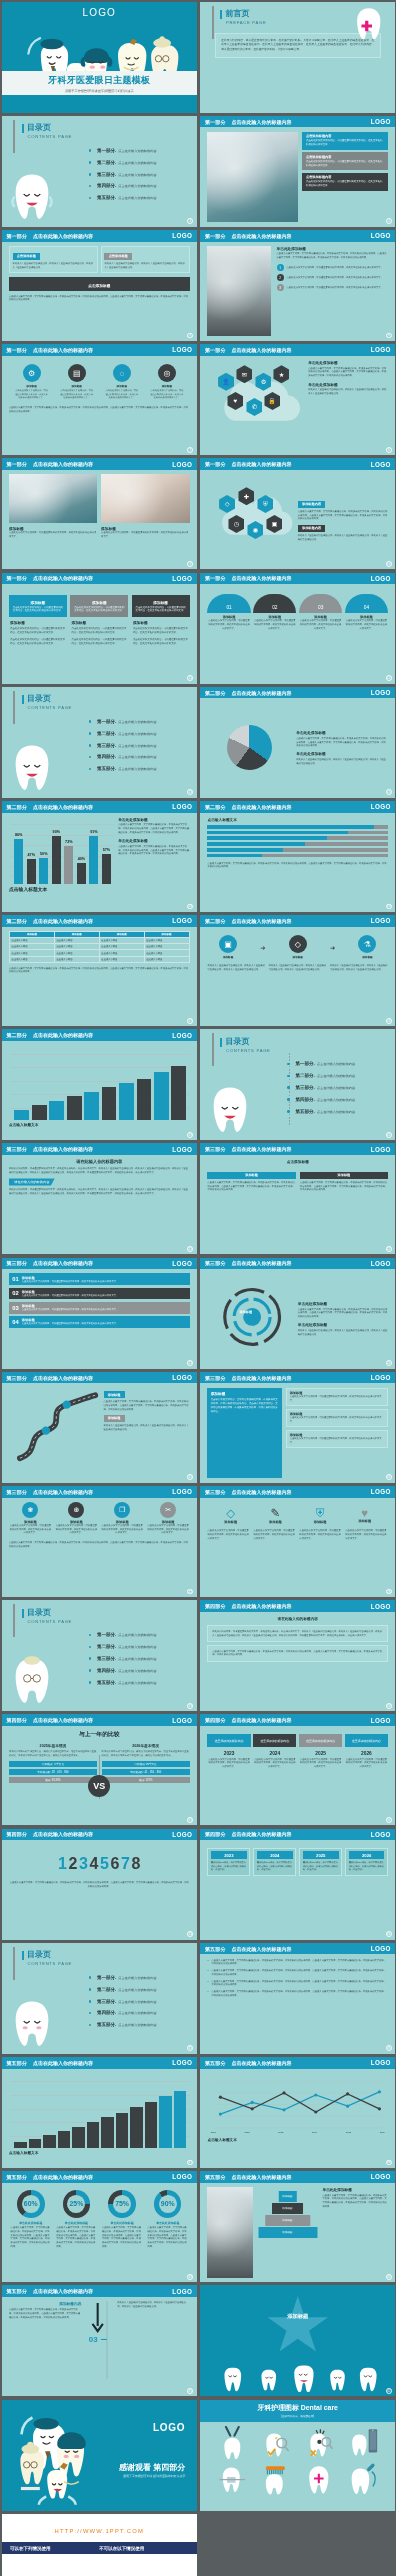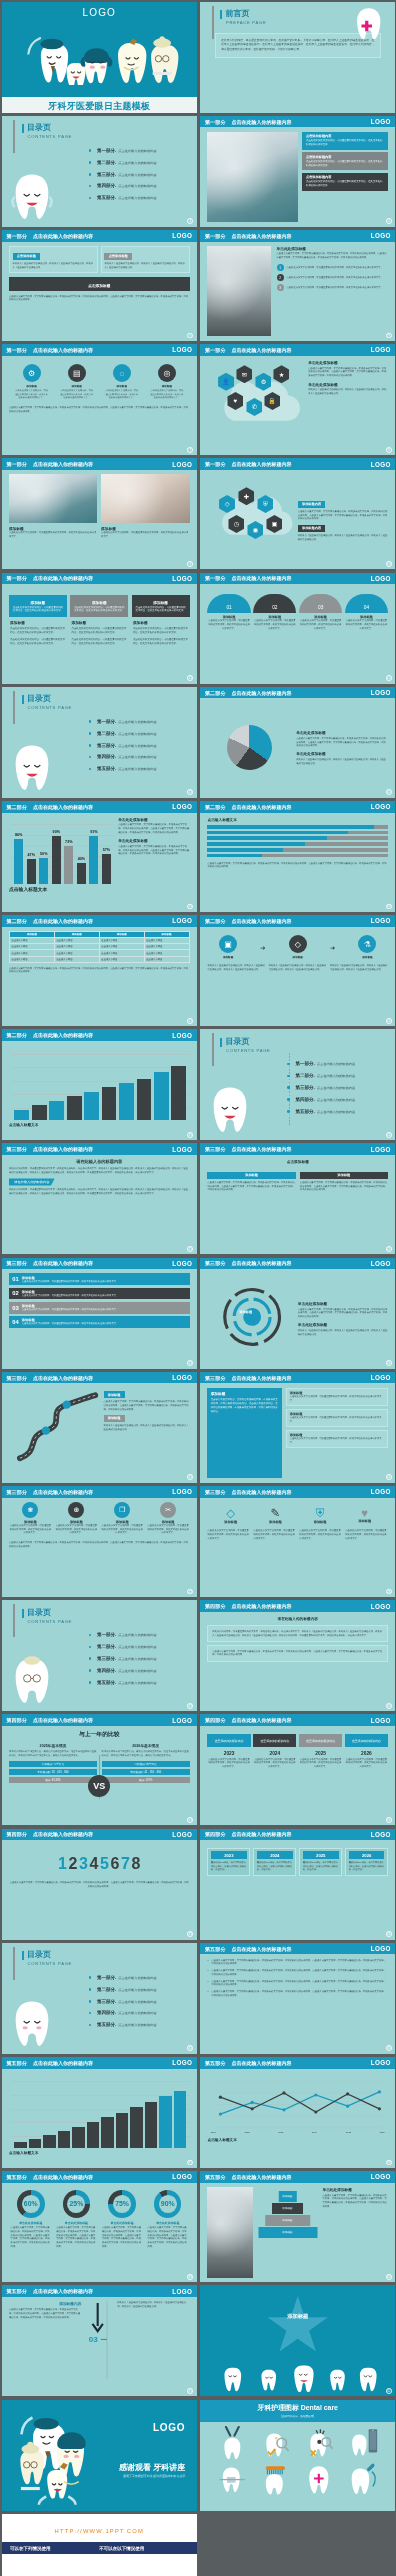--- a/index.html
+++ b/index.html
@@ -15,21 +15,21 @@
   .shdr .sec { color:#fff; font-weight:bold; font-size:5px; letter-spacing:0.2px; }
   .shdr .ttl { color:#fff; font-weight:bold; font-size:5px; margin-left:5.8px; }
   .shdr .logo { margin-left:auto; color:#fff; font-weight:bold; font-size:6.3px; letter-spacing:0.3px; }
   .body { position:relative; padding:4.2px 7.4px; height:99px; }
   .pgnum { position:absolute; right:3.7px; bottom:2.6px; width:5.8px; height:5.8px; border-radius:50%;
            border:0.5px solid #fff; color:#fff; font-size:3.2px; display:flex; align-items:center;
            justify-content:center; opacity:.9; }
   
   .ts { background:#0d8fae; height:111px; position:relative; }
   .ts .logo { text-align:center; color:#fff; font-size:10px; font-weight:300; letter-spacing:1.1px; padding-top:5.8px; }
-  .ts .band { position:absolute; bottom:0; left:0; right:0; height:16px; background:#eef3f3; }
+  .ts .band { position:absolute; bottom:18px; left:0; right:0; height:24px; background:#eef3f3; }
   .ts .mt { text-align:center; color:#0f8eae; font-weight:bold; font-size:9px; padding-top:3.7px; letter-spacing:0.3px; }
   .ts .st { text-align:center; color:#555; font-size:3.2px; padding-top:2.1px; }
   .teeth { position:absolute; bottom:27.5px; left:0; right:0; height:63px; }
   
   .plain { background:#9fd4d4; height:111px; position:relative; padding:8.5px 11.6px; }
   .vbar { position:absolute; left:11.6px; top:4.2px; width:2.1px; height:33px; background:#8a9294; }
   .ptitle { margin-left:8.5px; }
   .ptitle .cn { color:#1782a5; font-size:8px; font-weight:bold; border-left:2.6px solid #1999bd; padding-left:3.2px; line-height:1.1; }
   .ptitle .en { color:#2e7b8c; font-size:4.2px; letter-spacing:0.7px; padding-left:5.8px; margin-top:1.1px; }
   .pbox { margin:8.5px 3.2px 0 3.2px; border:1.1px solid #bfe6e6; background:#a8d9d9; padding:4.2px 5.3px; }
@@ -1593,21 +1593,21 @@
       <path d="M192 38q8 7 15 0z" fill="#d8374c"></path>
     </svg>
     <div style="position:absolute;left:50%;top:27.5px;transform:translateX(-50%);color:#fff;font-weight:bold;font-size:5.3px;text-align:center;">
       <span>添加标题</span>
     </div>
     <div class="pgnum" style="color:#fff;border-color:#fff;">42</div>
   </div>
 
   <div class="slide ts">
     <div style="position:absolute;right:11.6px;top:22px;color:#fff;font-size:10px;font-weight:bold;letter-spacing:0.7px;">LOGO</div>
-    <div style="position:absolute;right:11.6px;top:62px;color:#fff;font-weight:bold;font-size:8px;">感谢观看 牙科讲座</div>
+    <div style="position:absolute;right:11.6px;top:62px;color:#fff;font-weight:bold;font-size:8px;">感谢观看 第四部分</div>
     <div style="position:absolute;right:11.6px;top:74px;color:#d7eef5;font-size:2.9px;">适用于工作报告/牙科讲座/口腔医院等幻灯片演示</div>
     <svg style="position:absolute;left:7.4px;bottom:2.1px;width:98px;height:100px;" viewBox="0 0 185 190">
       <g fill="#fff">
         <path d="M70 30c-15 0-25 11-25 26 0 22 7 47 12 57 5 7 11 3 12-5l3-19c1-7 6-7 7 0l3 19c1 8 7 12 12 5 5-10 12-35 12-57 0-15-10-26-25-26z"></path>
         <path d="M112 55c-13 0-22 9-22 23 0 19 6 40 10 49 4 6 9 3 10-4l3-16c1-6 5-6 6 0l3 16c1 7 6 10 10 4 4-9 10-30 10-49 0-14-9-23-22-23z" fill="#fbf9e8"></path>
         <path d="M40 80c-11 0-19 8-19 20 0 16 5 35 9 42 3 5 8 3 9-3l2-14c1-5 4-5 5 0l2 14c1 6 6 8 9 3 4-7 9-26 9-42 0-12-8-20-19-20z" fill="#f7f3dd"></path>
         <path d="M88 118c-9 0-16 6-16 17 0 13 4 29 7 35 3 4 7 2 8-2l2-12c0-4 3-4 4 0l2 12c1 4 5 6 8 2 3-6 7-22 7-35 0-11-7-17-16-17z" fill="#fffef7"></path>
       </g>
       <path d="M44 18c-12 6-20 18-21 32" stroke="#bfe6ee" stroke-width="5" fill="none"></path>
       <ellipse cx="70" cy="30" rx="24" ry="11" fill="#0f5f75"></ellipse>

